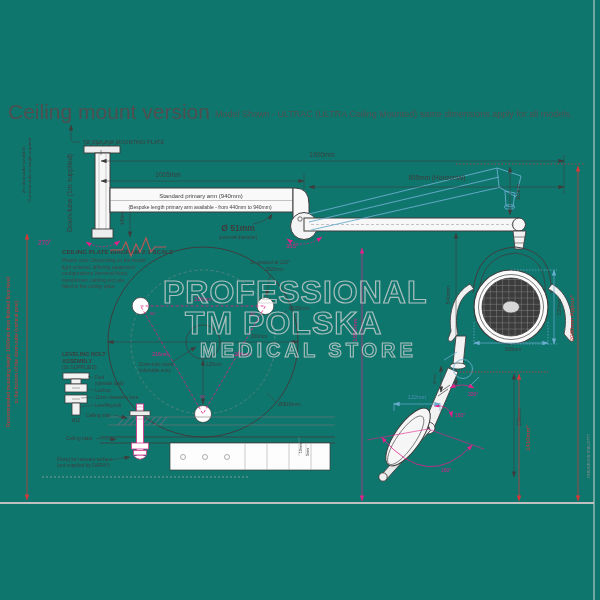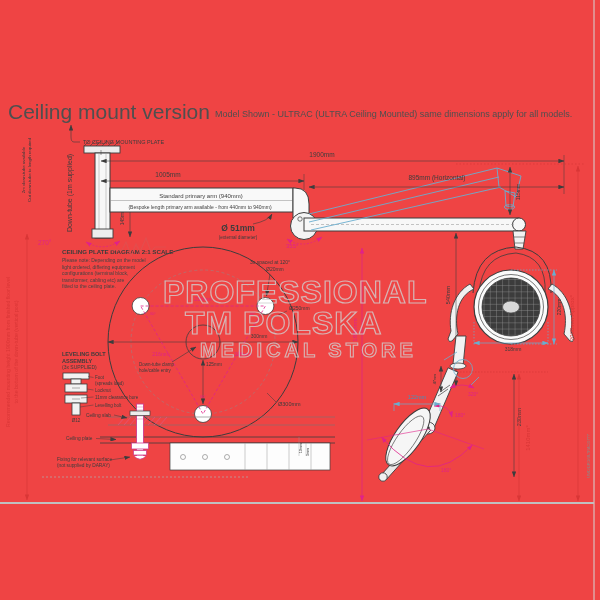--- a/index.html
+++ b/index.html
@@ -1,16 +1,16 @@
 <!DOCTYPE html>
 <html><head>
 <meta charset="utf-8">
 <style>
   html,body{margin:0;padding:0;background:#fff;}
-  #page{position:relative;width:600px;height:600px;background:#ef4444;overflow:hidden;
+  #page{position:relative;width:600px;height:600px;background:#0f766e;overflow:hidden;
         font-family:"Liberation Sans", sans-serif;}
   svg{position:absolute;left:0;top:0;}
   text{font-family:"Liberation Sans", sans-serif;}
 </style>
 </head>
 <body>
 
 <div id="page">
 <svg width="600" height="600" viewBox="0 0 600 600">
   <defs>

